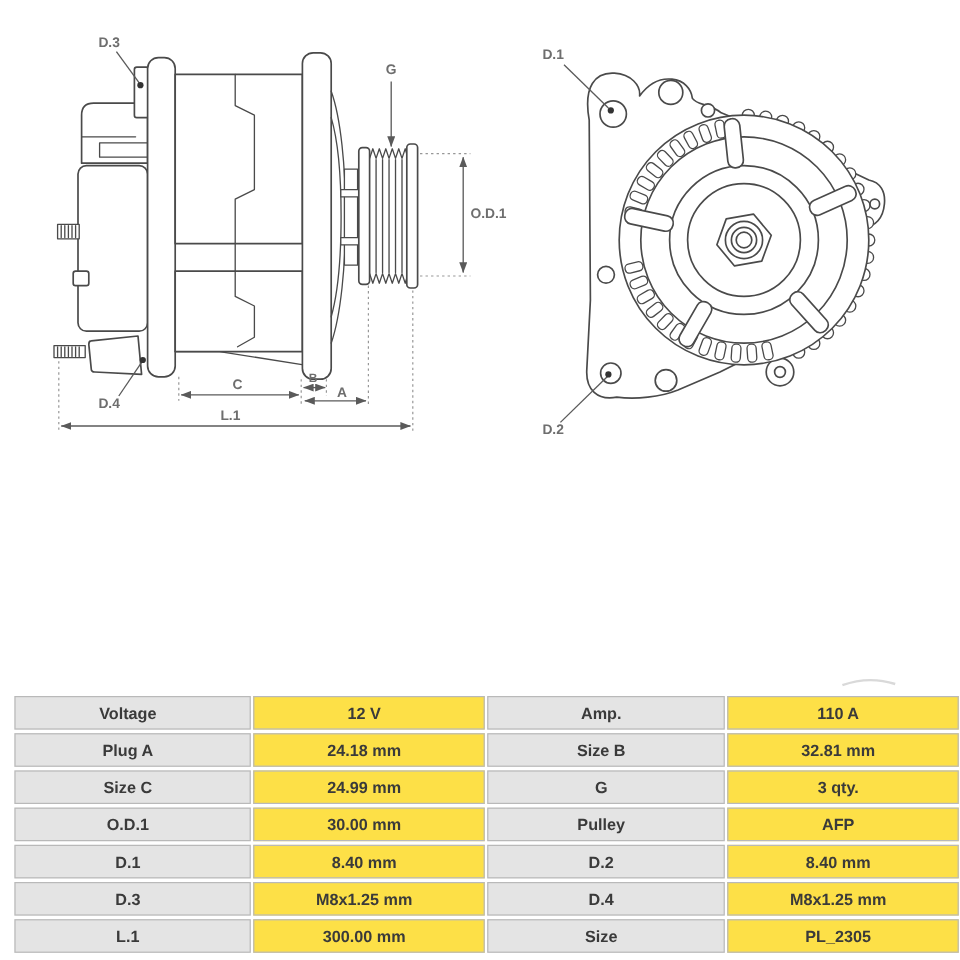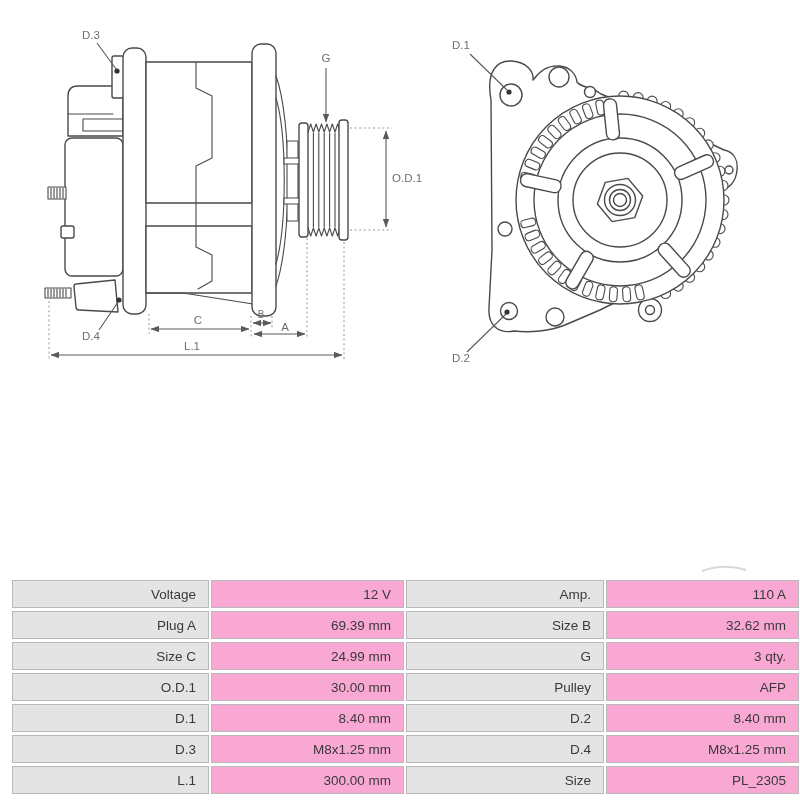--- a/index.html
+++ b/index.html
@@ -1,35 +1,35 @@
 <!DOCTYPE html>
 <html><head>
 <meta charset="utf-8">
 <style>
   html,body{margin:0;padding:0;background:#fff;}
   .canvas{position:relative;width:800px;height:800px;background:#fff;overflow:hidden;
-          font-family:"Liberation Sans",sans-serif;}
+          font-family:"Liberation Sans",sans-serif;font-weight:bold;}
   svg{display:block;}
   
   .ln{stroke:#4a4a4a;stroke-width:1.4;fill:none;stroke-linejoin:round;stroke-linecap:round;}
   .f{fill:#fff;}
   .thin{stroke-width:1.1;}
   .dim{stroke:#5a5a5a;stroke-width:1.1;fill:none;}
   .dsh{stroke:#979797;stroke-width:1;stroke-dasharray:2 2.6;fill:none;}
   .dot{fill:#333;stroke:none;}
   .lbl{font-family:"Liberation Sans",sans-serif;font-size:11.5px;fill:#6e6e6e;}
   .lbl-s{font-size:10px;}
   .swoosh{stroke:#cfcfcf;stroke-width:2;fill:none;opacity:.8;}
   
   .spec-wrap{position:absolute;left:10px;top:577px;width:781px;}
   table.spec{border-collapse:separate;border-spacing:2px 3px;table-layout:fixed;width:781px;}
   table.spec td{border:1px solid #b9b9b9;height:24px;font-size:13.5px;color:#3a3a3a;
-                text-align:right;padding:1px 12px 1px 4px;white-space:nowrap;overflow:hidden;}
+                text-align:center;padding:1px 12px 1px 4px;white-space:nowrap;overflow:hidden;}
   table.spec td.label{background:#e4e4e4;}
-  table.spec td.value{background:#f9a8d4;}
+  table.spec td.value{background:#fde047;}
 </style>
 </head>
 <body>
 
 <div class="canvas">
 
   <svg width="800" height="572" viewBox="0 0 800 572">
     <defs>
       <marker id="arr" viewBox="0 0 8 6" refX="7.6" refY="3" markerWidth="8" markerHeight="6" orient="auto-start-reverse">
         <path d="M0,0 L8,3 L0,6 Z" fill="#5a5a5a"></path>
@@ -223,23 +223,23 @@
       </colgroup>
       <tbody>
           <tr>
             <td class="label">Voltage</td>
             <td class="value">12 V</td>
             <td class="label">Amp.</td>
             <td class="value">110 A</td>
           </tr>
           <tr>
             <td class="label">Plug A</td>
-            <td class="value">69.39 mm</td>
+            <td class="value">24.18 mm</td>
             <td class="label">Size B</td>
-            <td class="value">32.62 mm</td>
+            <td class="value">32.81 mm</td>
           </tr>
           <tr>
             <td class="label">Size C</td>
             <td class="value">24.99 mm</td>
             <td class="label">G</td>
             <td class="value">3 qty.</td>
           </tr>
           <tr>
             <td class="label">O.D.1</td>
             <td class="value">30.00 mm</td>

